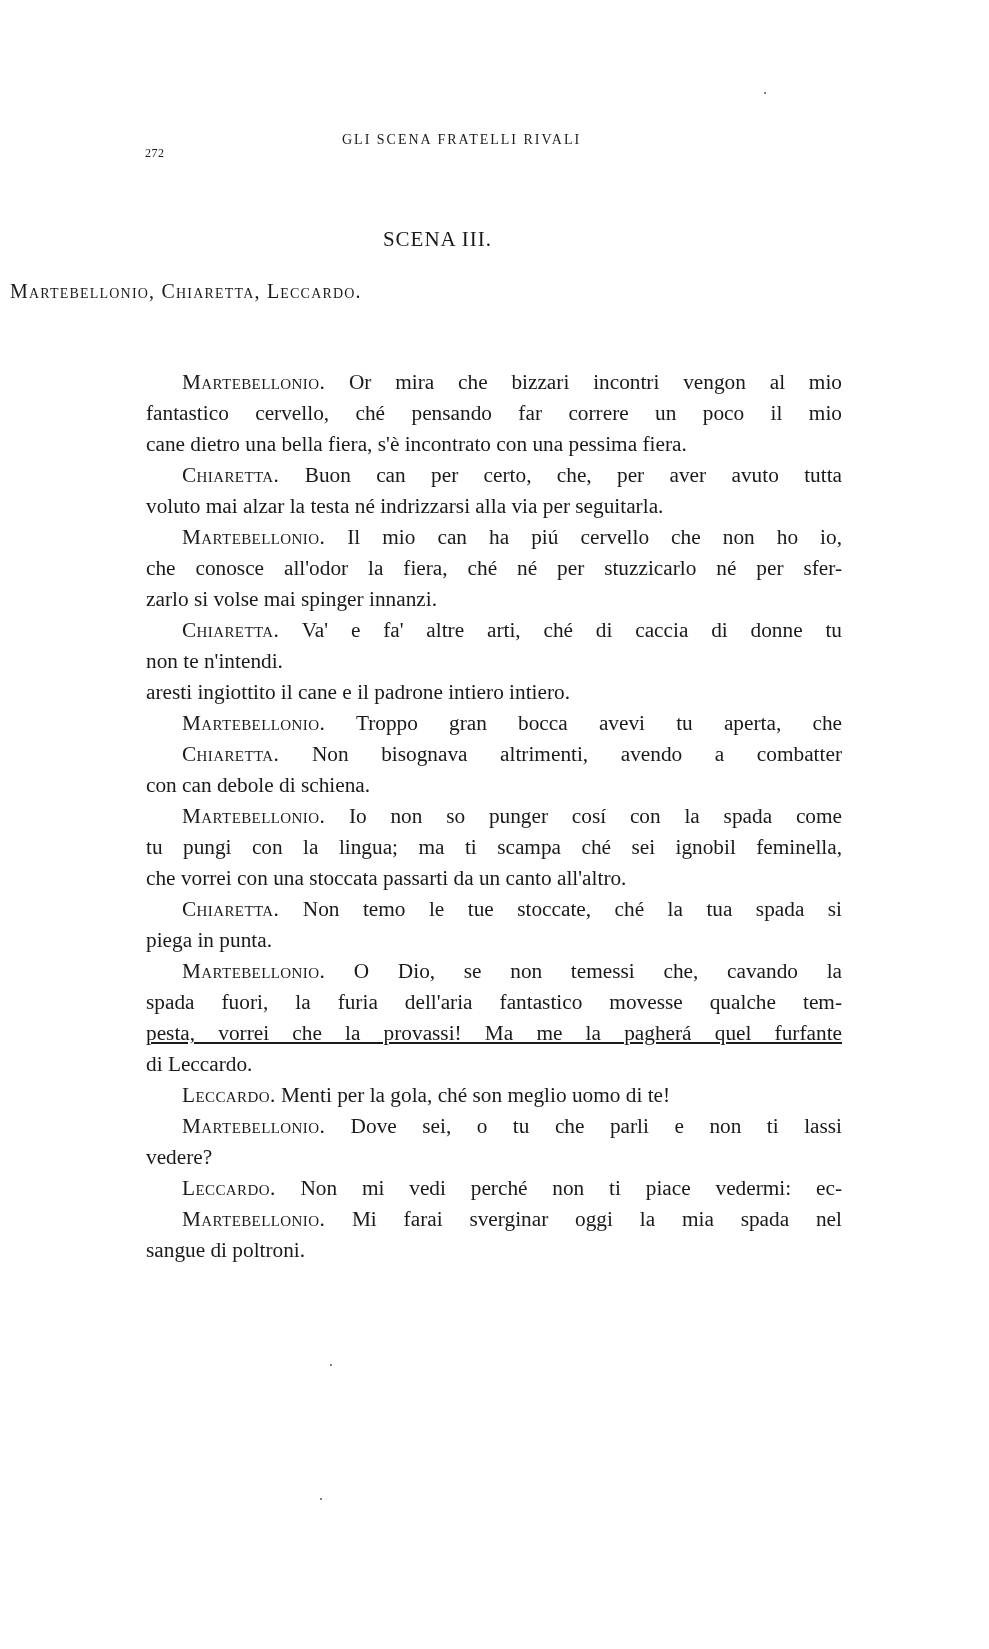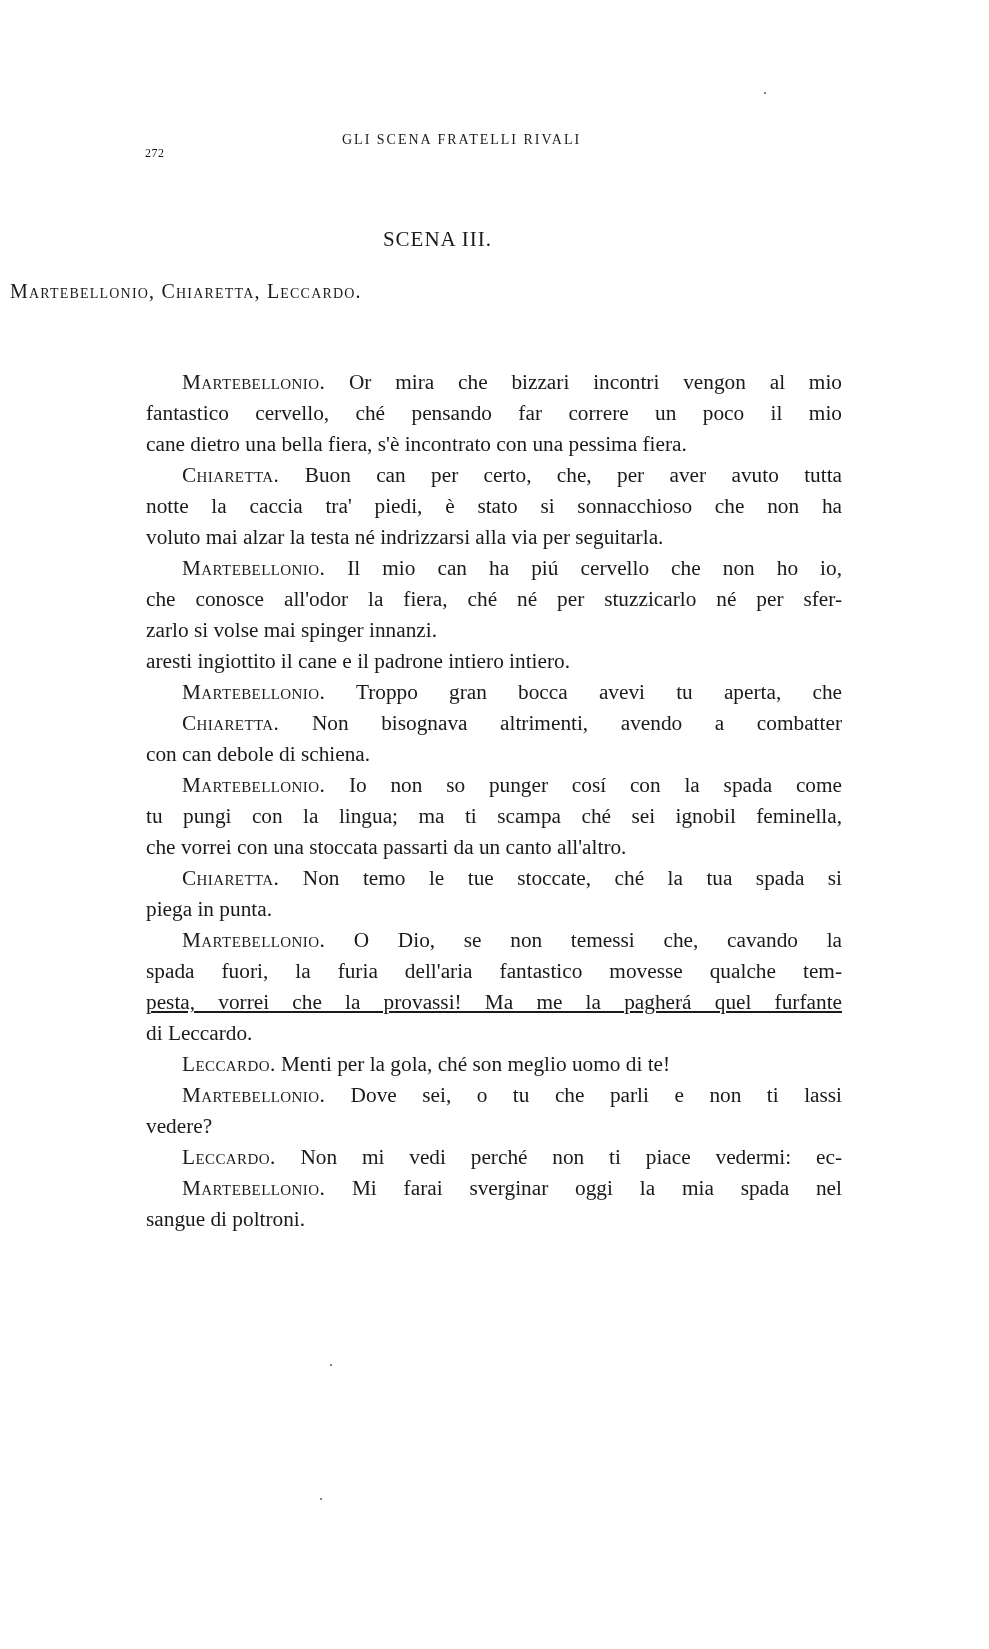--- a/index.html
+++ b/index.html
@@ -37,27 +37,30 @@
   <div class="characters">Martebellonio, Chiaretta, Leccardo.</div>
 
   <div class="text-body" id="text-body">
       <div class="speech">
         <span class="line first" style="white-space: normal;"><span class="speaker">Martebellonio.</span> <span>Or mira che bizzari incontri vengon al mio</span></span>
         <span class="line" style="white-space: normal;"><span>fantastico cervello, ché pensando far correre un poco il mio</span></span>
         <span class="line last" style="white-space: normal;"><span>cane dietro una bella fiera, s'è incontrato con una pessima fiera.</span></span>
       </div>
       <div class="speech">
         <span class="line first" style="white-space: normal;"><span class="speaker">Chiaretta.</span> <span>Buon can per certo, che, per aver avuto tutta</span></span>
-        <span class="line" style="white-space: normal;"><span>notte la caccia tra' piedi, è stato si sonnacchioso che non ha</span></span>
         <span class="line last" style="white-space: normal;"><span>voluto mai alzar la testa né indrizzarsi alla via per seguitarla.</span></span>
       </div>
       <div class="speech">
         <span class="line first" style="white-space: normal;"><span class="speaker">Martebellonio.</span> <span>Il mio can ha piú cervello che non ho io,</span></span>
         <span class="line" style="white-space: normal;"><span>che conosce all'odor la fiera, ché né per stuzzicarlo né per sfer-</span></span>
         <span class="line last" style="white-space: normal;"><span>zarlo si volse mai spinger innanzi.</span></span>
+      </div>
+      <div class="speech">
+        <span class="line first" style="white-space: normal;"><span class="speaker">Chiaretta.</span> <span>Va' e fa' altre arti, ché di caccia di donne tu</span></span>
+        <span class="line last" style="white-space: normal;"><span>non te n'intendi.</span></span>
       </div>
       <div class="speech">
         <span class="line last" style="white-space: normal;"><span>aresti ingiottito il cane e il padrone intiero intiero.</span></span>
         <span class="line first" style="white-space: normal;"><span class="speaker">Martebellonio.</span> <span>Troppo gran bocca avevi tu aperta, che</span></span>
       </div>
       <div class="speech">
         <span class="line first" style="white-space: normal;"><span class="speaker">Chiaretta.</span> <span>Non bisognava altrimenti, avendo a combatter</span></span>
         <span class="line last" style="white-space: normal;"><span>con can debole di schiena.</span></span>
       </div>
       <div class="speech">

